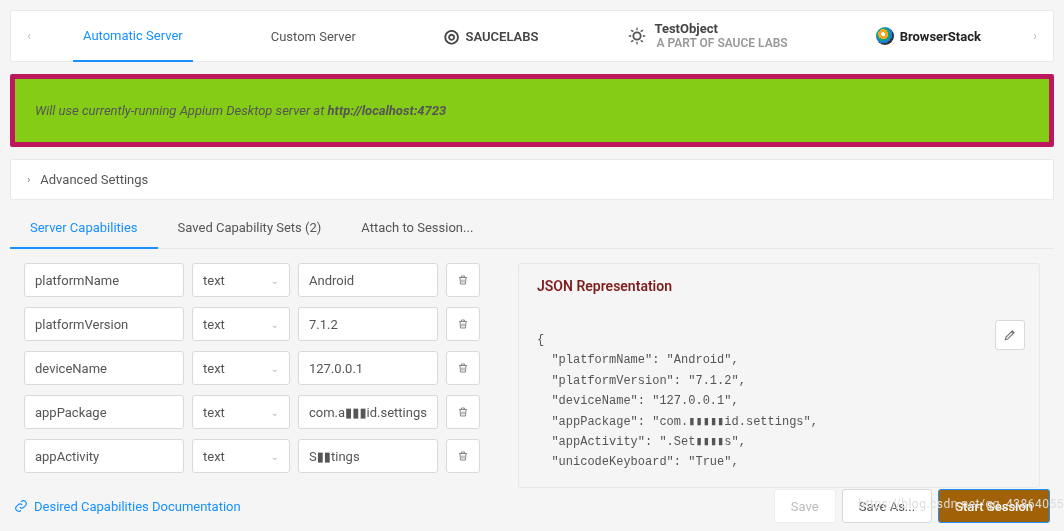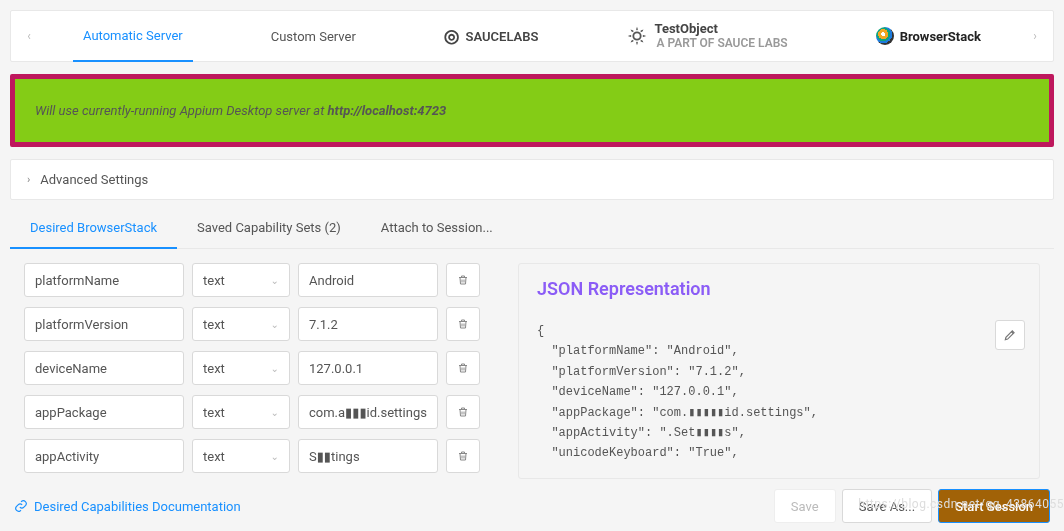--- a/index.html
+++ b/index.html
@@ -24,21 +24,21 @@
 .caps-area { display: flex; padding: 14px; gap: 14px; }
 .caps-left { flex: 0 0 480px; display: flex; flex-direction: column; gap: 10px; }
 .cap-row { display: flex; gap: 8px; align-items: center; }
 .inp { border: 1px solid #d9d9d9; border-radius: 3px; height: 34px; padding: 0 10px; font-size: 13px; color: #555; background: #fff; display: flex; align-items: center; }
 .cap-name { width: 160px; }
 .cap-type { width: 98px; display: flex; justify-content: space-between; align-items: center; cursor: pointer; }
 .cap-type .down { color: #bbb; font-size: 10px; }
 .cap-value { width: 140px; }
 .cap-del { width: 34px; display: flex; justify-content: center; align-items: center; cursor: pointer; color: #888; }
 .caps-right { flex: 1; border: 1px solid #e8e8e8; border-radius: 3px; padding: 14px 18px; position: relative; }
-.json-title { font-weight: 600; color: #8b5cf6; margin-bottom: 22px; font-size: 18px; }
+.json-title { font-weight: 600; color: #7f1d1d; margin-bottom: 36px; font-size: 14px; }
 .json-body { font-family: "Courier New", monospace; font-size: 12px; color: #555; line-height: 1.7; white-space: pre; }
 .edit-btn { position: absolute; right: 14px; top: 56px; width: 30px; height: 30px; border: 1px solid #d9d9d9; border-radius: 3px; display: flex; align-items: center; justify-content: center; color: #888; cursor: pointer; background: #fff; }
 .footer { position: absolute; bottom: 8px; left: 14px; right: 14px; display: flex; align-items: center; justify-content: space-between; }
 .doc-link { color: #1890ff; display: flex; align-items: center; gap: 6px; cursor: pointer; }
 .footer-btns { display: flex; gap: 6px; }
 .btn { height: 34px; padding: 0 16px; border: 1px solid #d9d9d9; border-radius: 3px; background: #fff; display: flex; align-items: center; cursor: pointer; color: #555; text-align: right; }
 .btn.ghost { color: #bbb; border-color: #eee; }
 .btn.primary { background: #a16207; color: #fff; border-color: #1890ff; font-weight: 500; }
 .watermark { position: absolute; right: 0; bottom: 20px; color: #ddd; font-size: 12px; letter-spacing: 0.5px; pointer-events: none; }
 .browserstack-eye { width: 18px; height: 18px; border-radius: 50%; background: radial-gradient(circle at 40% 40%, #fff 0 2px, #f5a623 2px 5px, #10a37f 5px 7px, #1d7bdc 7px 9px, #333 9px); display: inline-block; }
@@ -85,21 +85,21 @@
 </div>
 
 <div class="panel">
   <div class="adv-header">
     <span class="chev">›</span>
     <span>Advanced Settings</span>
   </div>
 </div>
 
 <div class="sub-tabs">
-  <div class="sub-tab active">Desired BrowserStack</div>
+  <div class="sub-tab active">Server Capabilities</div>
   <div class="sub-tab">Saved Capability Sets (2)</div>
   <div class="sub-tab">Attach to Session...</div>
 </div>
 
 <div class="caps-area">
   <div class="caps-left" id="caps-left">
         <div class="cap-row">
           <div class="inp cap-name">platformName</div>
           <div class="inp cap-type">
             <span>text</span>

